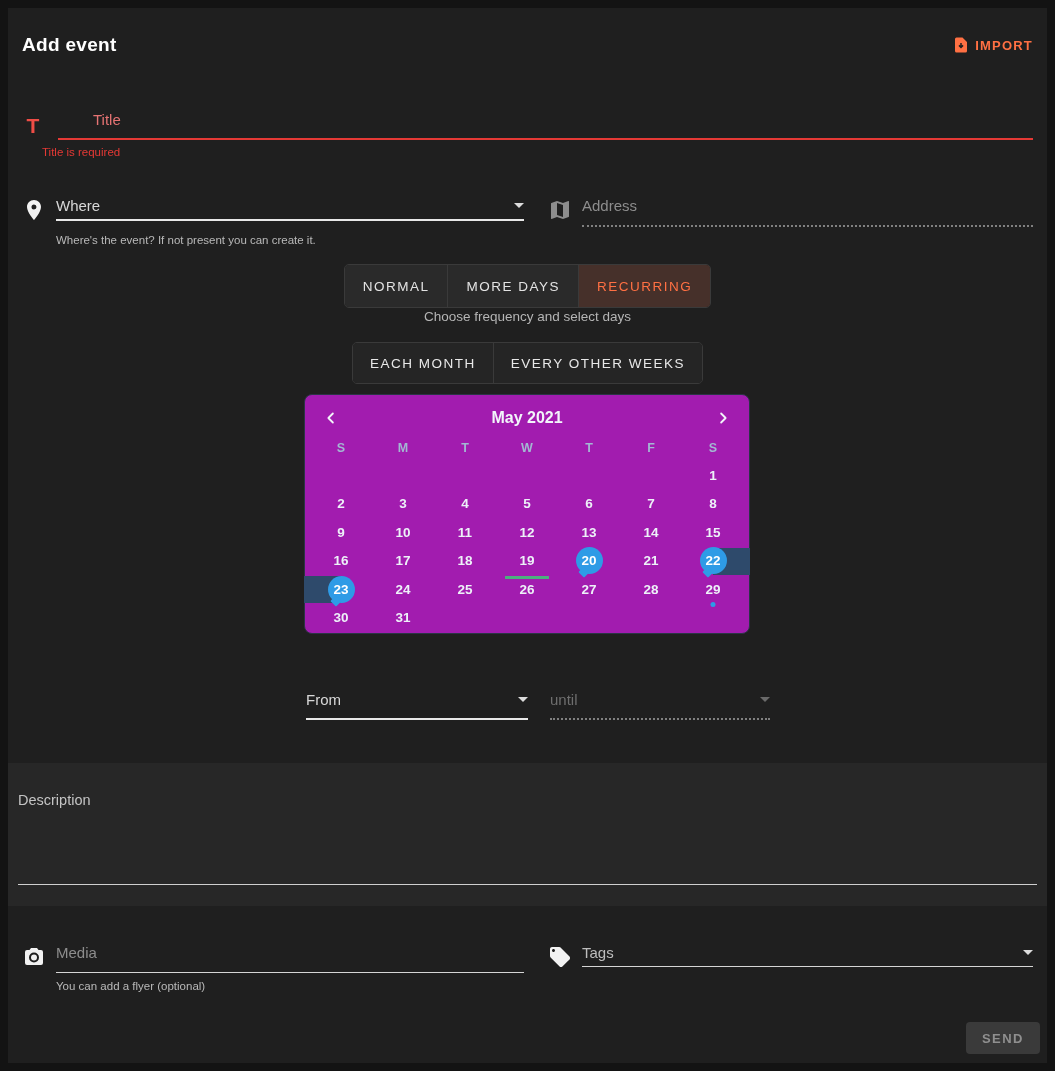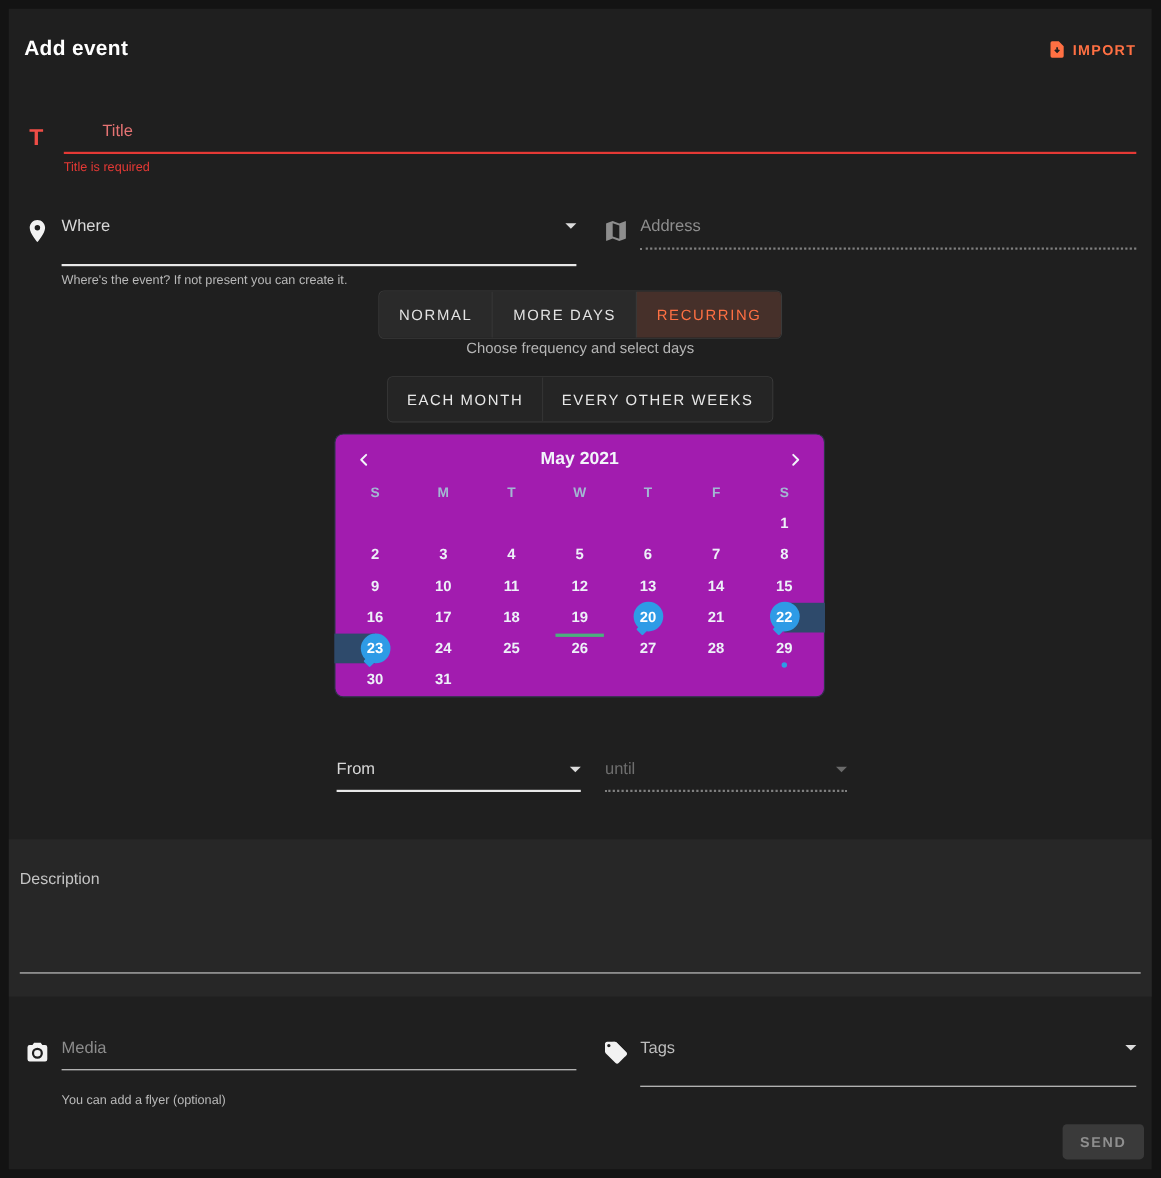--- a/index.html
+++ b/index.html
@@ -19,28 +19,28 @@
   .caret.dim { border-top-color:#6a6a6a; }
   .helper { position:absolute; top:100%; margin-top:7px; font-size:11.5px; color:#b9b9b9; }
 
   
   .title-row { position:absolute; left:14px; right:14px; top:103px; }
   .title-flex { display:flex; align-items:center; gap:14px; }
   .t-icon { color:#ef4d46; font-size:21px; font-weight:700; width:22px; text-align:center; }
   .title-input-wrap { flex:1; border-bottom:2px solid #e53935; padding-bottom:9px; }
   input.title-input { width:100%; background:transparent; border:none; outline:none; font-size:15px; color:#e57373; font-family:inherit;margin-left:35px; }
   input.title-input::placeholder { color:#e57373; opacity:1; }
-  .title-error { margin-left:36px; margin-top:6px; font-size:11.5px; color:#e53935; }
+  .title-error { margin-left:20px; margin-top:6px; font-size:11.5px; color:#e53935; }
 
   
   .loc-row { position:absolute; left:14px; top:189px; width:1011px; display:flex; }
   .field-left { width:502px; position:relative; display:flex; align-items:flex-start; gap:10px; }
   .field-right { margin-left:24px; flex:1; position:relative; display:flex; align-items:flex-start; gap:10px; }
   .field-icon { width:24px; height:24px; flex:none; margin-top:1px; }
-  .select-box { flex:1; display:flex; align-items:center; justify-content:space-between; padding-bottom:26px; cursor:pointer; }
+  .select-box { flex:1; display:flex; align-items:center; justify-content:space-between; padding-bottom:5px; cursor:pointer; }
   .select-label { font-size:15px; color:#d8d8d8; }
   .select-label.dim { color:#6e6e6e; }
   .plain-input-wrap { flex:1; padding-bottom:10px; }
   input.ghost { width:100%; background:transparent; border:none; outline:none; font-size:15px; color:#bdbdbd; font-family:inherit; }
   input.ghost::placeholder { color:#8d8d8d; opacity:1; }
 
   
   .tabs-wrap { position:absolute; top:256px; left:0; width:100%; display:flex; justify-content:center; }
   .tab-group { display:flex; border:1px solid #3a3a3a; border-radius:5px; overflow:hidden; }
   .tab { padding:0 18px; height:42px; display:flex; align-items:center; background:#2a2a2a; color:#e3e3e3; font-size:13.5px; letter-spacing:1.5px; border-right:1px solid #3a3a3a; cursor:pointer; }

